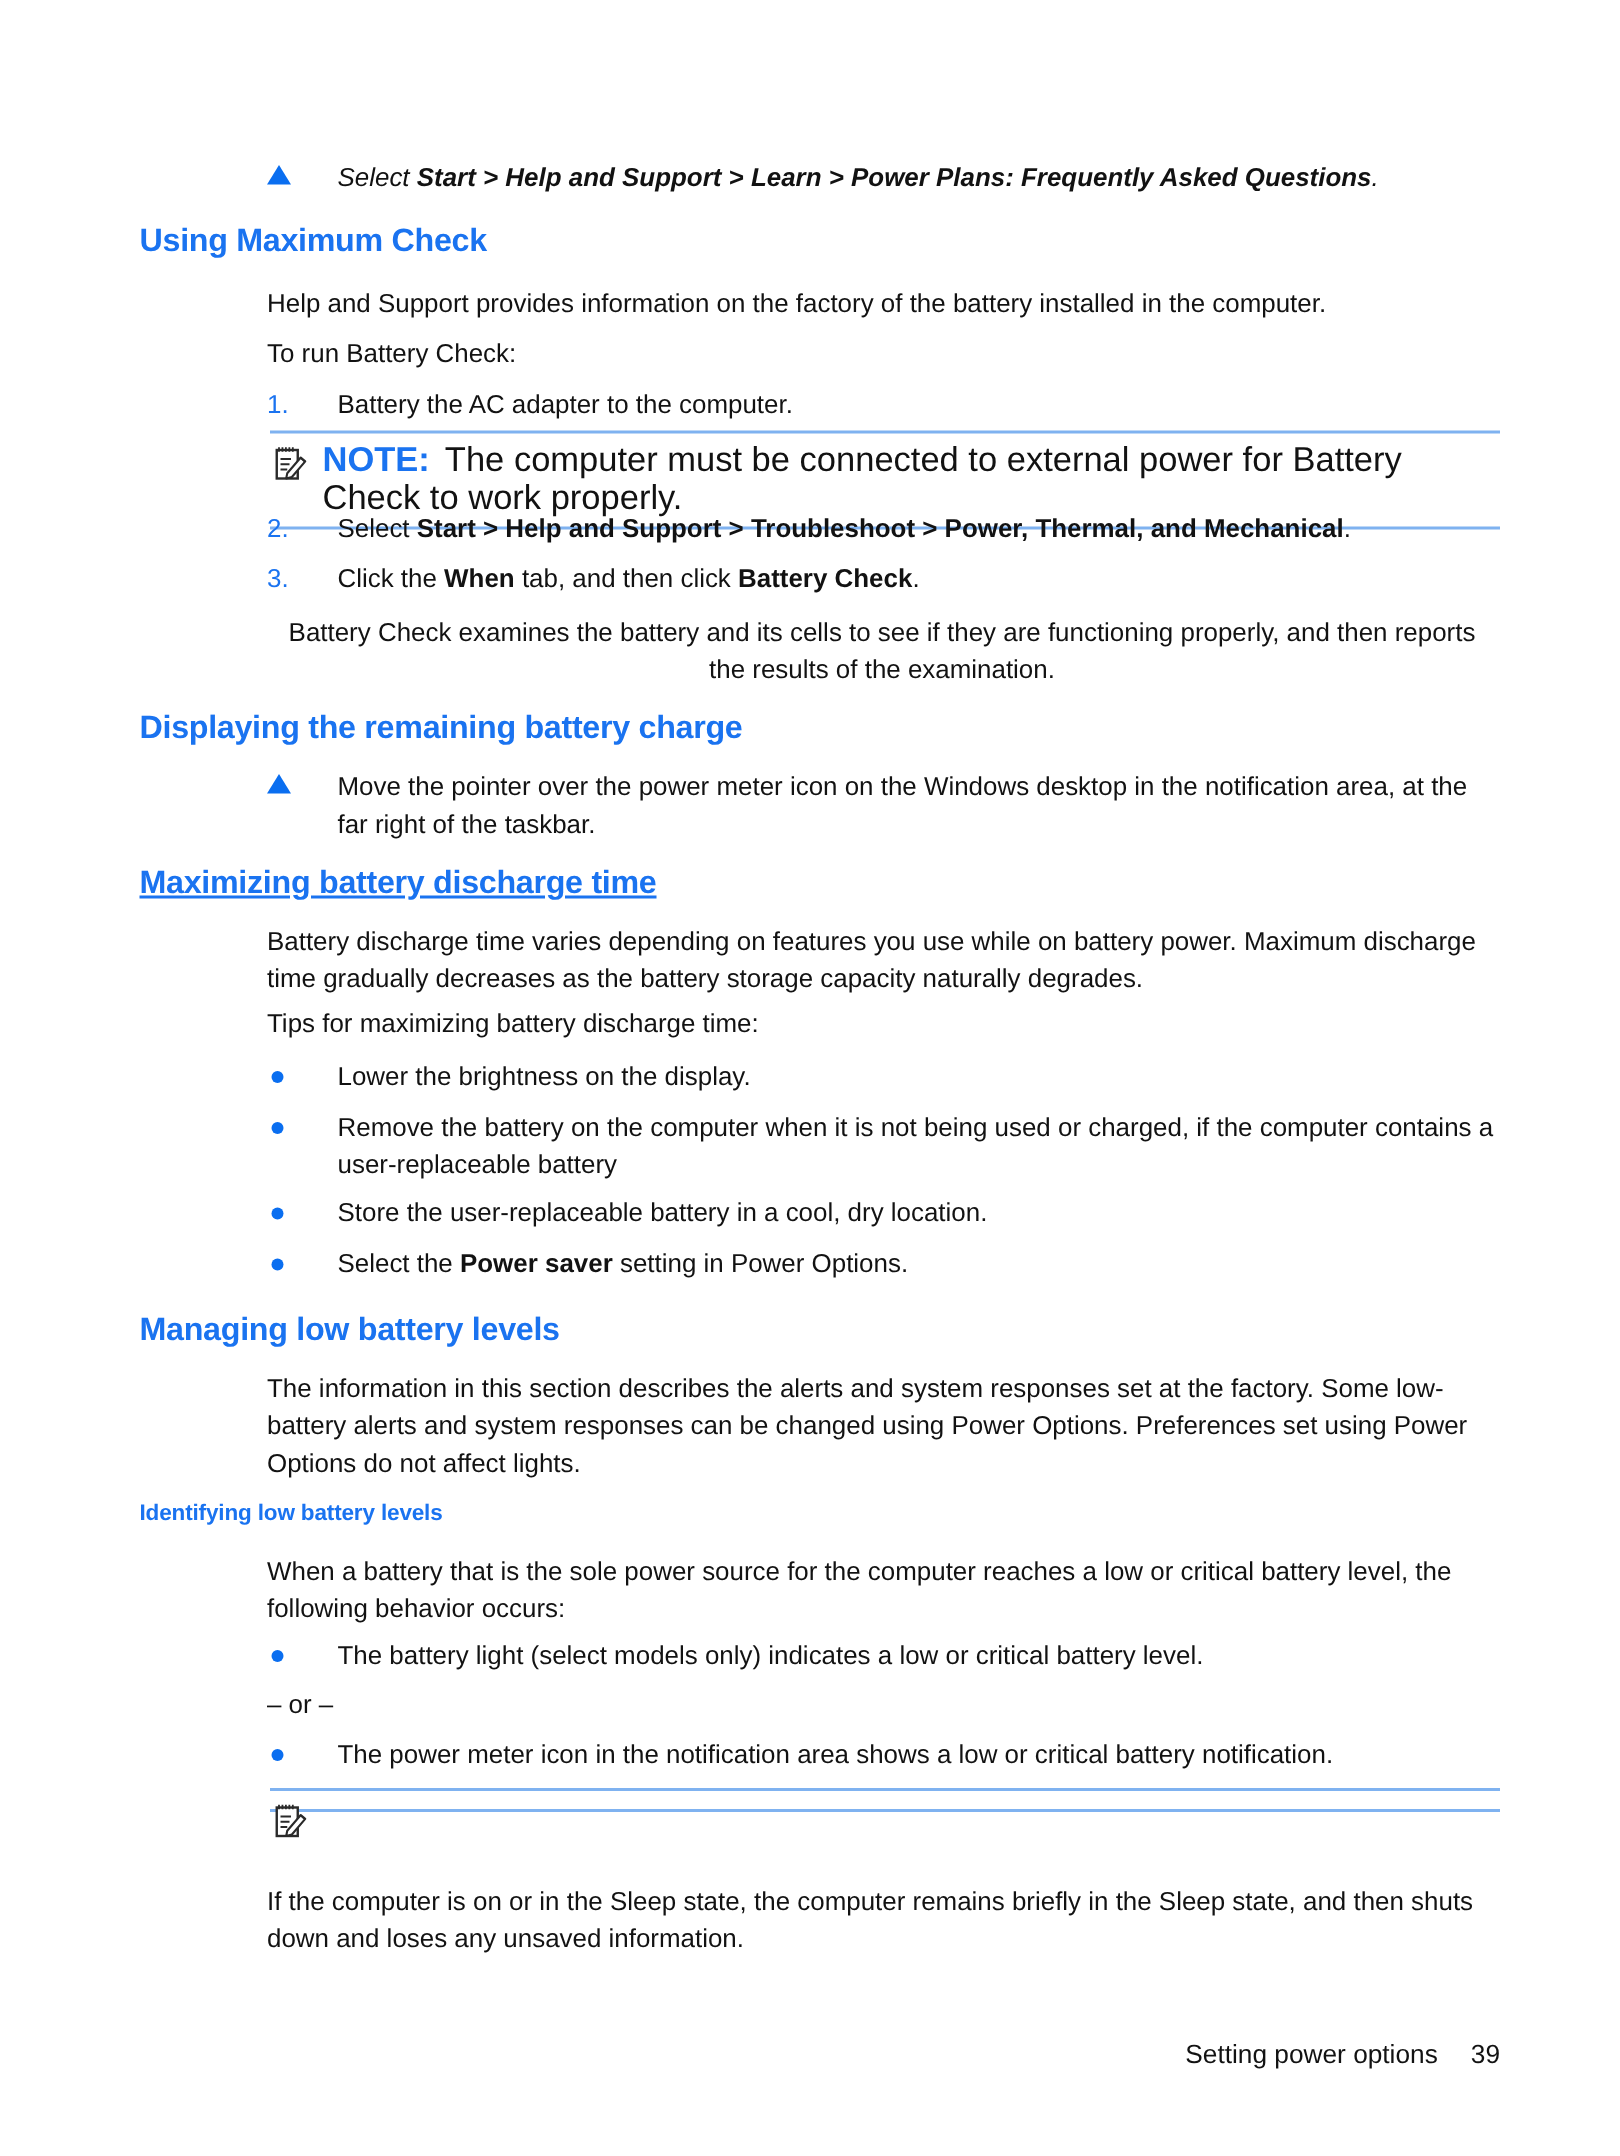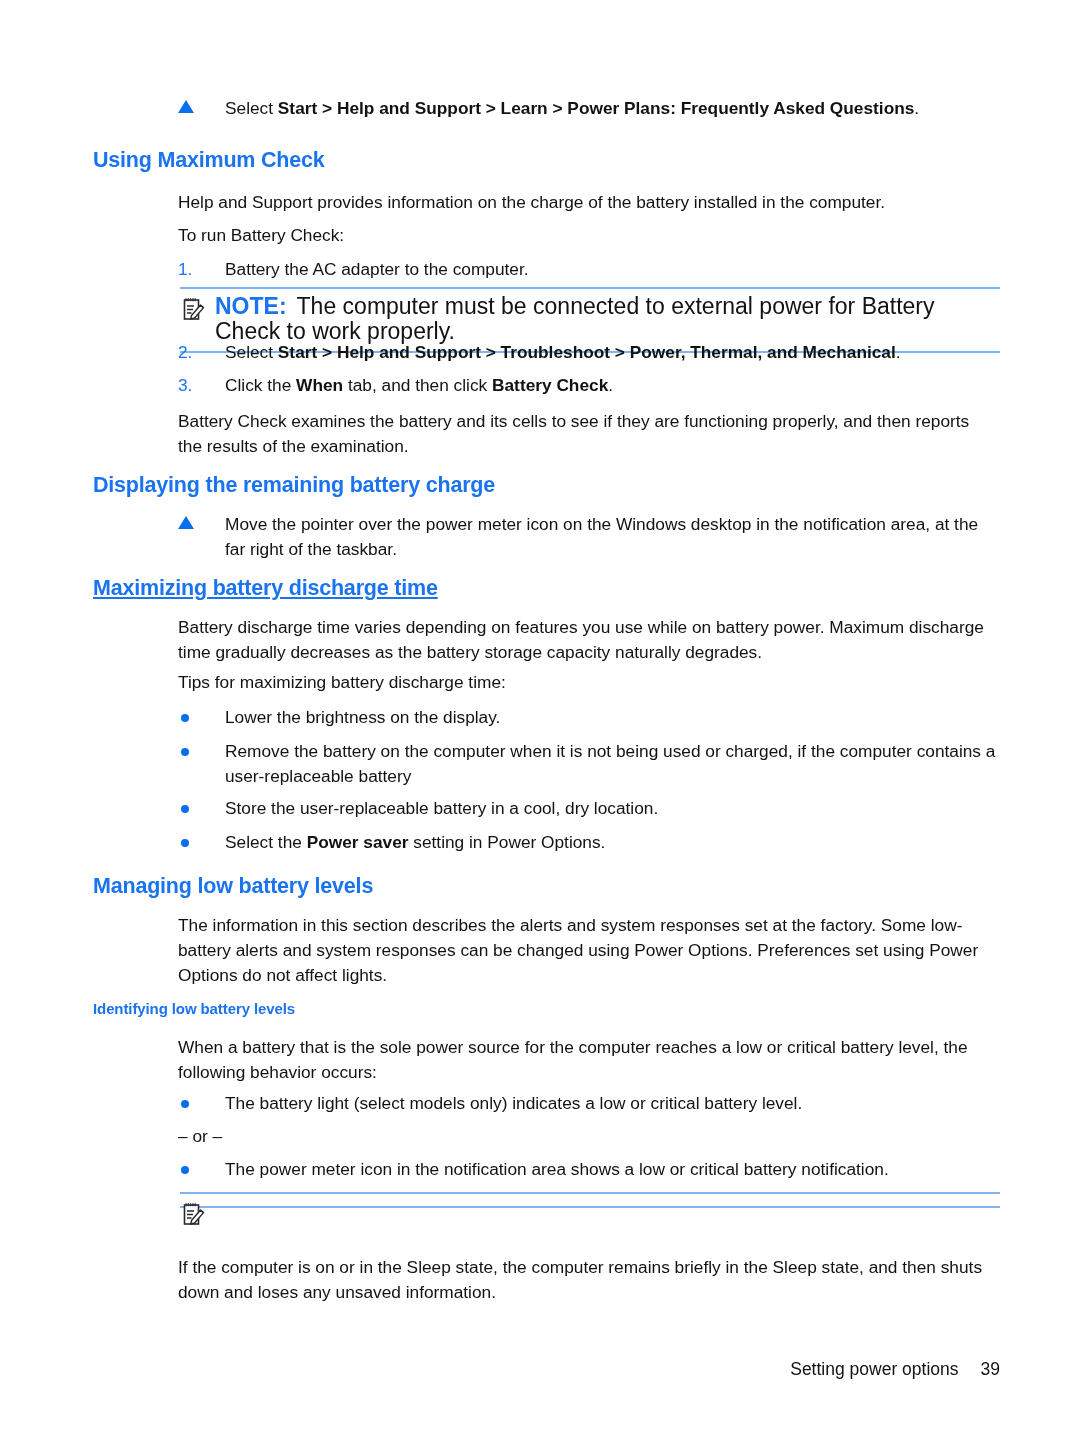--- a/index.html
+++ b/index.html
@@ -163,28 +163,28 @@
   }
   .footer-page { margin-left: 22px; }
 
   b, strong { font-weight: bold; }
 </style>
 </head>
 <body>
 
 <div class="page">
 
-  <div class="tri-item" style="top:96px;">
+  <div class="tri-item" style="top:106px;font-style:italic;">
     <span class="tri-marker"></span>
     <span class="tri-text"><span>Select </span><b>Start &gt; Help and Support &gt; Learn &gt; Power Plans: Frequently Asked Questions</b><span>.</span></span>
   </div>
 
   <div class="h1" style="top:148px;">Using Maximum Check</div>
 
-  <div class="para" style="top:190px;">Help and Support provides information on the charge of the battery installed in the computer.</div>
+  <div class="para" style="top:190px;">Help and Support provides information on the factory of the battery installed in the computer.</div>
 
   <div class="para" style="top:223px;">To run Battery Check:</div>
 
   <div class="num-item" style="top:257px;">
     <span class="num-marker">1.</span>
     <span class="num-text">Battery the AC adapter to the computer.</span>
   </div>
 
   <div class="note" style="top:287px;">
     <span class="note-icon">
@@ -204,21 +204,21 @@
   <div class="num-item" style="top:340px;">
     <span class="num-marker">2.</span>
     <span class="num-text"><span>Select </span><b>Start &gt; Help and Support &gt; Troubleshoot &gt; Power, Thermal, and Mechanical</b><span>.</span></span>
   </div>
 
   <div class="num-item" style="top:373px;">
     <span class="num-marker">3.</span>
     <span class="num-text"><span>Click the </span><b>When</b><span> tab, and then click </span><b>Battery Check</b><span>.</span></span>
   </div>
 
-  <div class="para" style="top:409px;">Battery Check examines the battery and its cells to see if they are functioning properly, and then reports the results of the examination.</div>
+  <div class="para" style="top:409px;text-align:center;">Battery Check examines the battery and its cells to see if they are functioning properly, and then reports the results of the examination.</div>
 
   <div class="h1" style="top:473px;">Displaying the remaining battery charge</div>
 
   <div class="tri-item" style="top:512px;">
     <span class="tri-marker"></span>
     <span class="tri-text">Move the pointer over the power meter icon on the Windows desktop in the notification area, at the far right of the taskbar.</span>
   </div>
 
   <div class="h1" style="top:576px;text-decoration:underline;">Maximizing battery discharge time</div>
 

